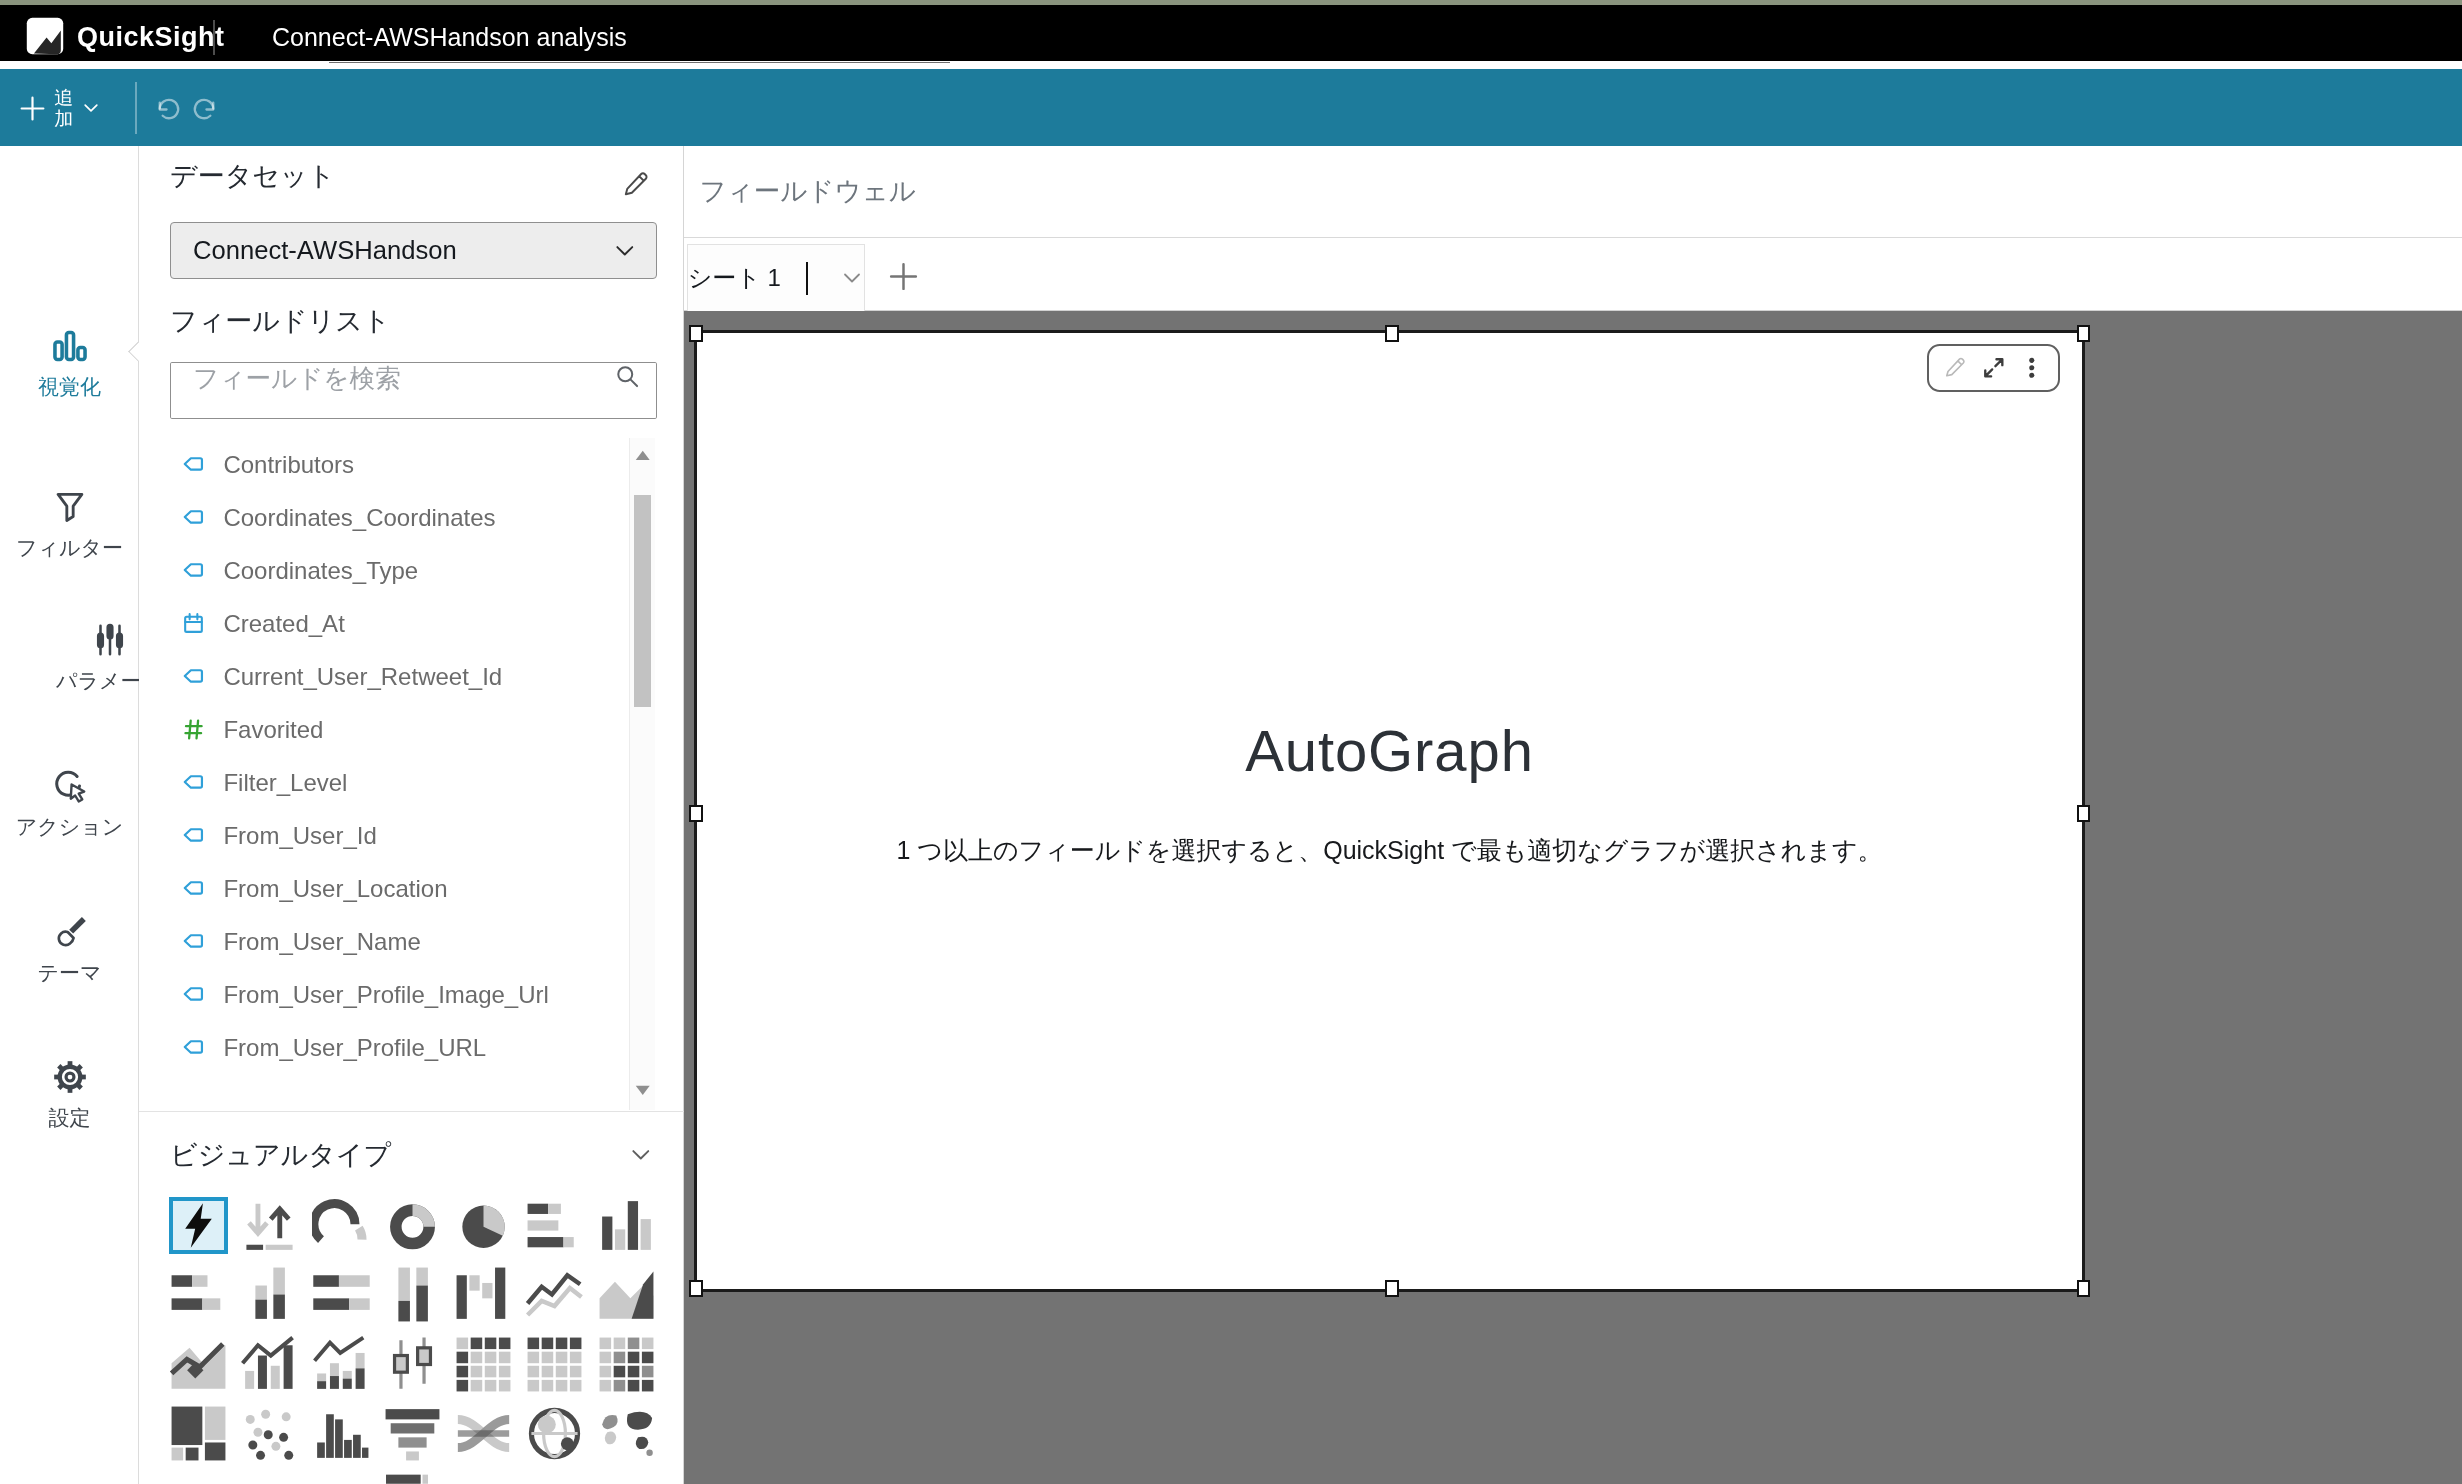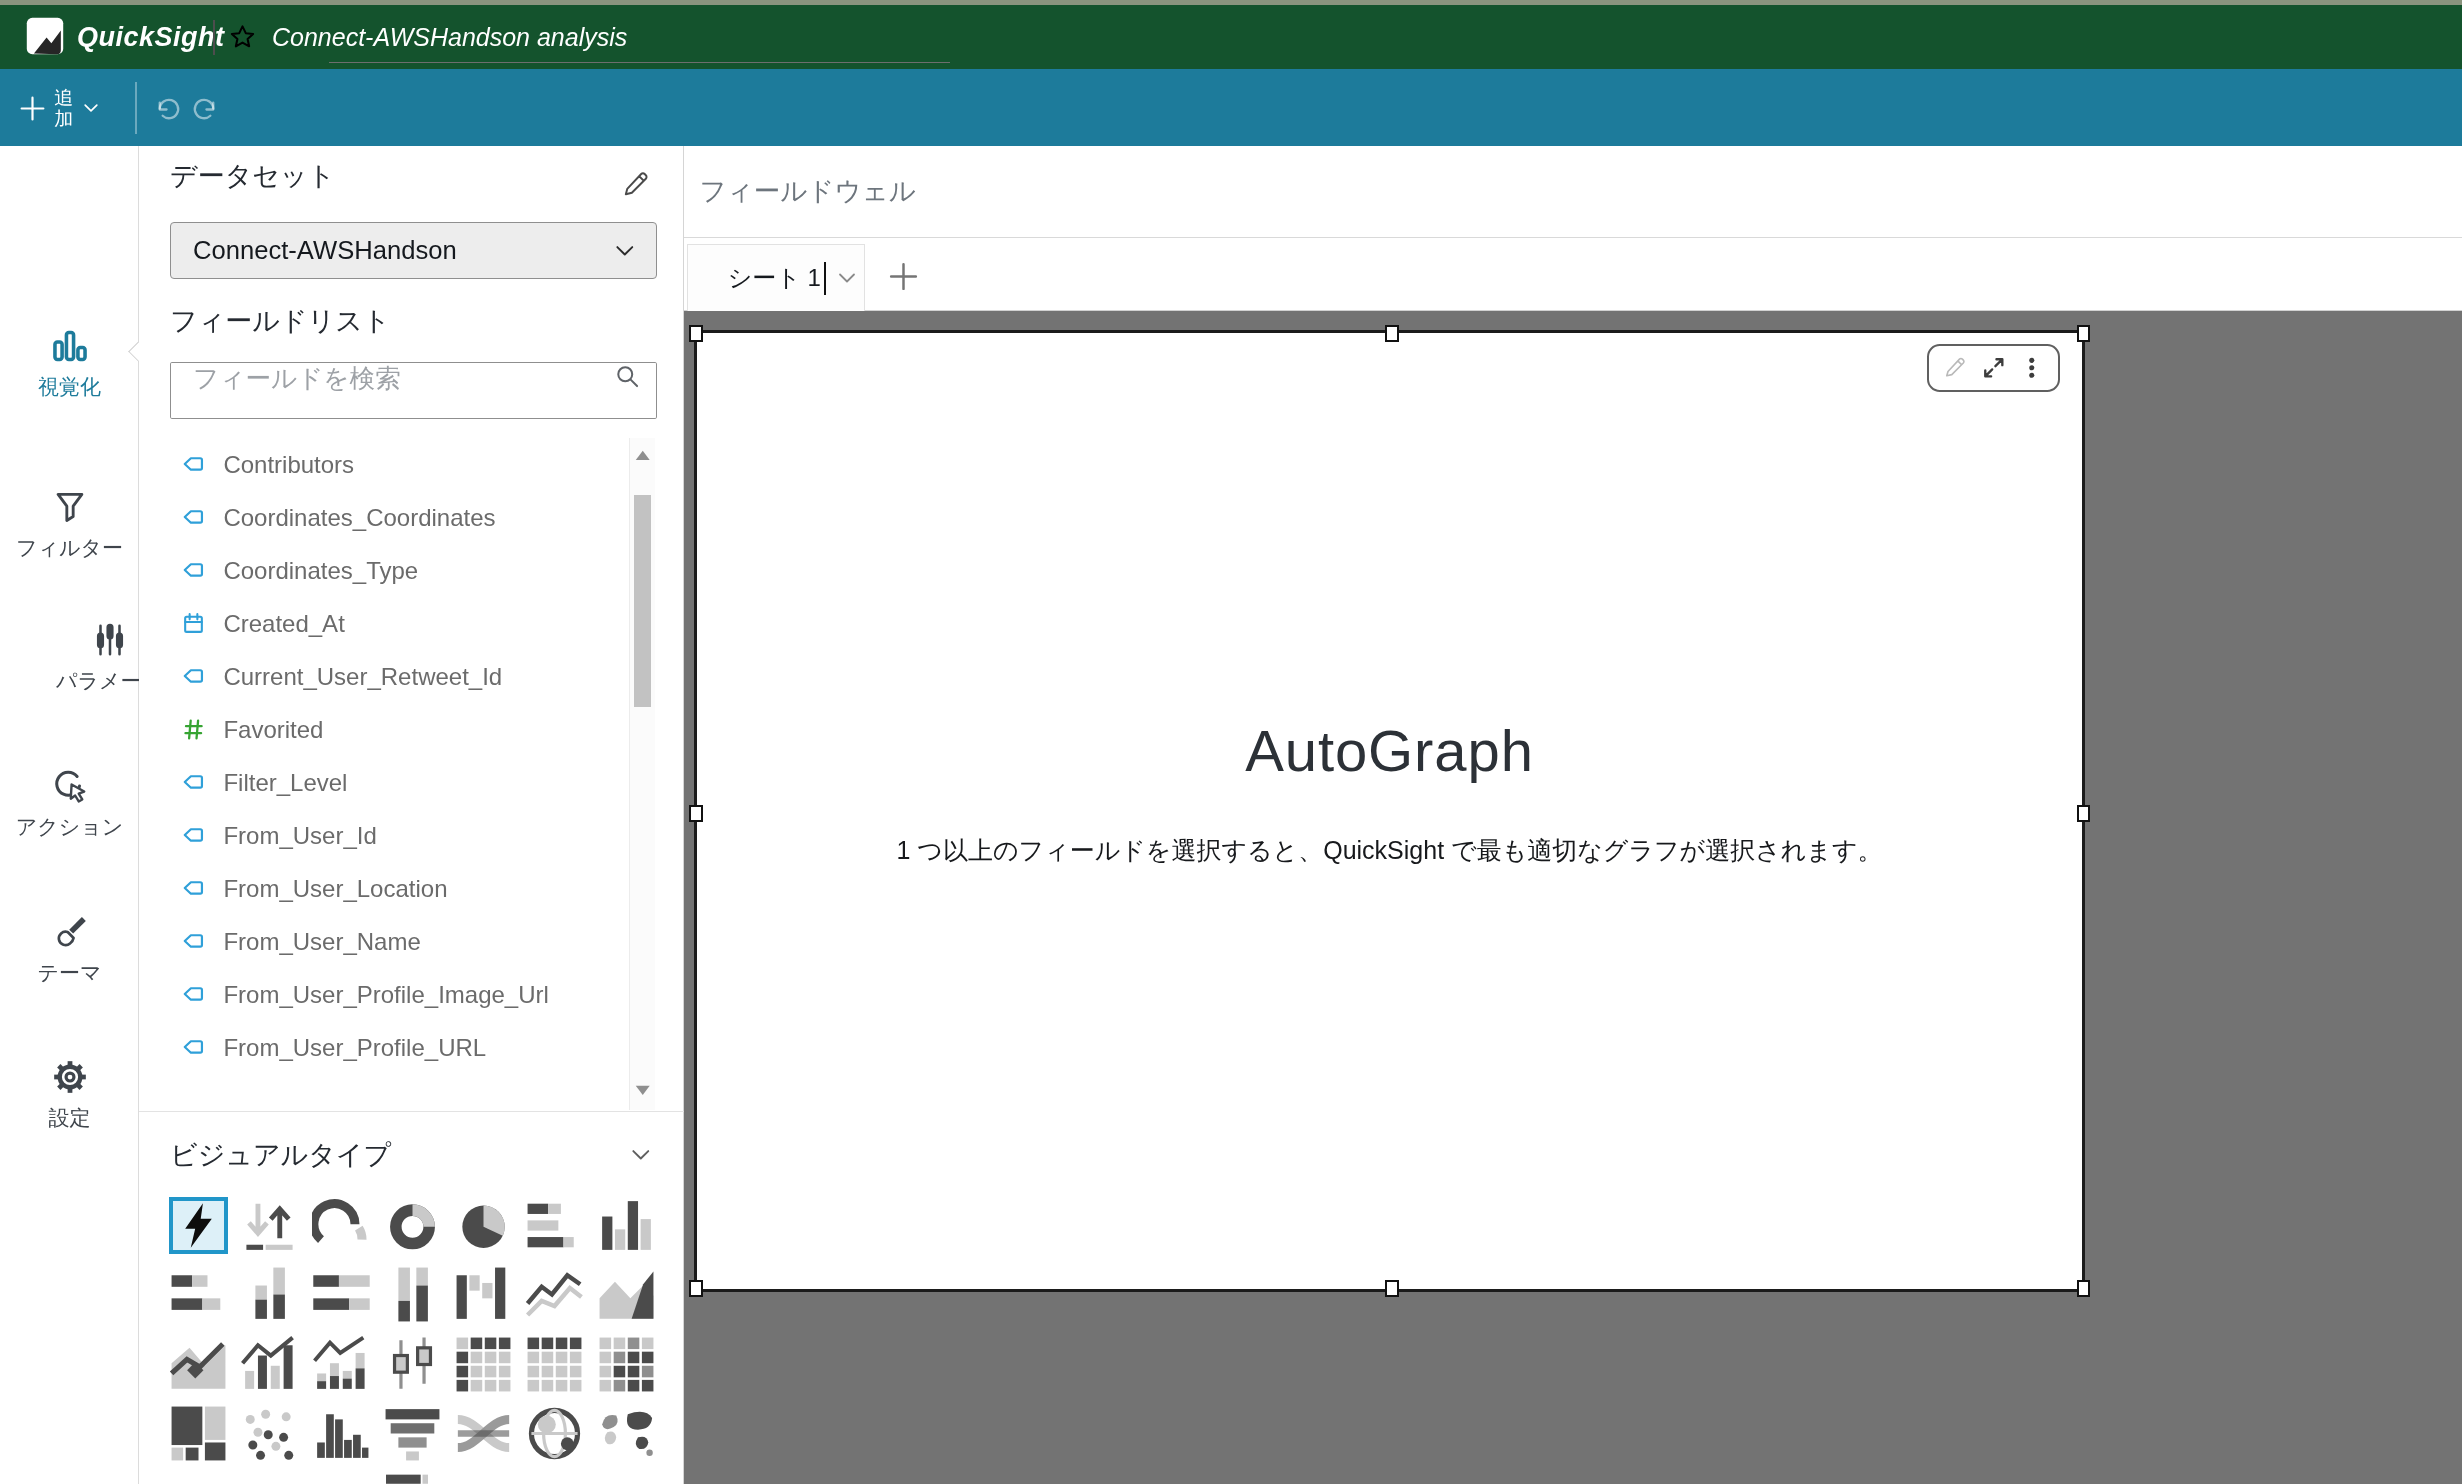--- a/index.html
+++ b/index.html
@@ -3,21 +3,21 @@
 <meta charset="utf-8">
 <style>
   html,body{margin:0;padding:0;}
   body{font-family:"Liberation Sans","DejaVu Sans",sans-serif;background:#fff;}
   .screen{position:relative;width:2462px;height:1485px;overflow:hidden;background:#fff;}
   .abs{position:absolute;}
   svg{display:block;}
 
   
   .top-strip{left:0;top:0;width:2462px;height:4.6px;background:#8a947e;}
-  .topbar{left:0;top:4.6px;width:2462px;height:64px;background:#14532d;display:flex;align-items:center;font-style:italic;}
+  .topbar{left:0;top:4.6px;width:2462px;height:56px;background:#000000;display:flex;align-items:center;}
   .qs-logo{position:absolute;left:25.6px;top:12.8px;width:38px;height:38px;}
   .brand{position:absolute;left:77px;top:0;height:64px;line-height:64px;color:#fff;font-size:27px;font-weight:600;letter-spacing:0.5px;}
   .topbar-divider{position:absolute;left:213px;top:15.5px;width:1.8px;height:35px;background:#4d4d4d;}
   .star-icon{position:absolute;left:228px;top:18px;width:29px;height:29px;}
   .doc-title{position:absolute;left:272px;top:0;height:64px;line-height:64px;color:#fff;font-size:25px;}
   .title-underline{position:absolute;left:329px;top:57px;width:621px;height:1.8px;background:#6e6e6e;}
 
   
   .toolbar{left:0;top:69px;width:2462px;height:78px;background:var(--accent);}
   .add-btn{position:absolute;left:18px;top:0;height:78px;display:flex;align-items:center;color:#fff;cursor:pointer;}
@@ -64,21 +64,21 @@
   .vt-grid .tile{position:absolute;width:59px;height:57px;box-sizing:border-box;display:flex;align-items:center;justify-content:center;cursor:pointer;}
   .vt-grid .tile.selected{background:#ddf0f8;border:4.6px solid var(--selected-tile);}
   .vt-grid .tile svg{width:42px;height:42px;}
   .partial-tile{position:absolute;left:247px;top:1325px;width:42px;height:13.7px;overflow:hidden;cursor:pointer;}
 
   
   .main{left:684px;top:146px;width:1778px;height:1339px;background:#f2f2f2;}
   .fieldwell-bar{position:absolute;left:0;top:0;width:1778px;height:92px;background:#fff;border-bottom:0.9px solid #d9d9d9;box-sizing:border-box;}
   .fieldwell-label{margin-left:15.5px;line-height:91px;font-size:26.5px;color:#6d757d;}
   .tabrow{position:absolute;left:0;top:92px;width:1778px;height:73px;background:#fff;border-bottom:0.9px solid #d2d2d2;box-sizing:border-box;}
-  .sheet-tab{position:absolute;left:2.7px;top:6.4px;width:178px;height:67px;background:#fdfdfd;border:0.9px solid #e2e2e2;border-bottom:none;box-sizing:border-box;display:flex;align-items:center;justify-content:flex-start;cursor:pointer;padding-left:40px;}
+  .sheet-tab{position:absolute;left:2.7px;top:6.4px;width:178px;height:67px;background:#fdfdfd;border:0.9px solid #e2e2e2;border-bottom:none;box-sizing:border-box;display:flex;align-items:center;justify-content:space-between;cursor:pointer;}
   .sheet-tab .t-label{font-size:24px;color:#15191e;}
   .text-cursor{display:inline-block;width:2.7px;height:33px;background:#111;margin-left:2.7px;}
   .tab-chevron{width:24px;height:24px;color:#8a8a8a;margin-left:9px;}
   .add-sheet-btn{position:absolute;left:203px;top:22px;width:33px;height:33px;color:#757575;cursor:pointer;}
   .canvas{position:absolute;left:0;top:165px;width:1778px;height:1173px;background:#737373;}
 
   
   .visual{position:absolute;left:10px;top:19px;width:1391px;height:962px;background:#fff;border:3.7px solid var(--selection);box-sizing:border-box;}
   .handle{position:absolute;width:13.7px;height:17.4px;background:#fff;border:2.7px solid #111;box-sizing:border-box;}
   .h-tl{left:-8.2px;top:-8.2px;} .h-tc{left:688px;top:-8.2px;} .h-tr{right:-8.2px;top:-8.2px;}

